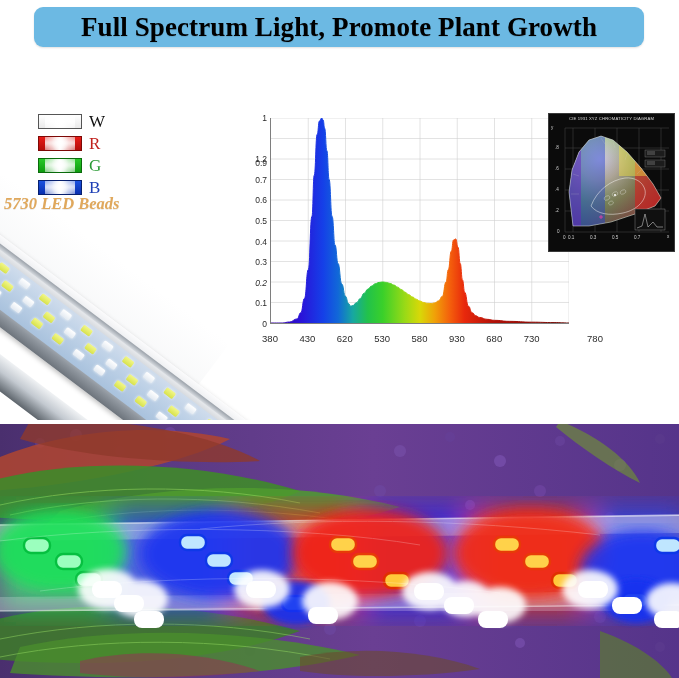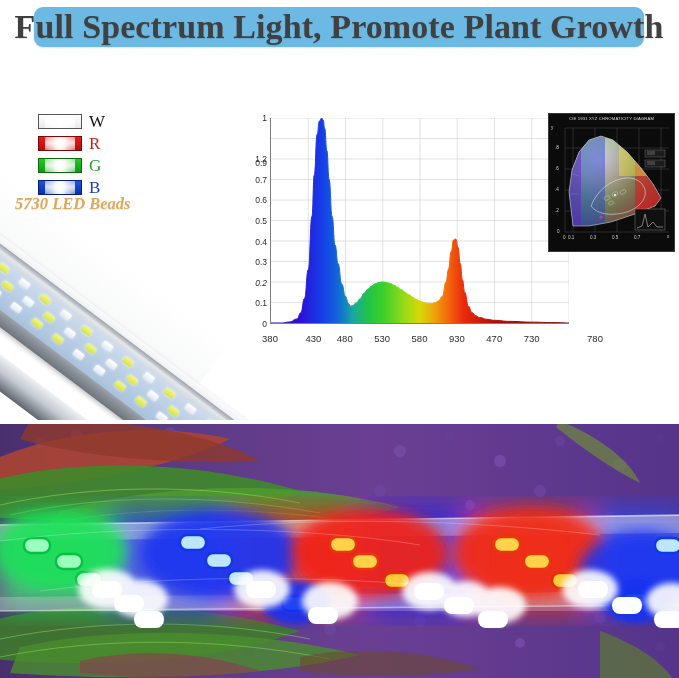--- a/index.html
+++ b/index.html
@@ -14,24 +14,24 @@
 
   
   .banner{
     position:absolute;left:34px;top:7px;width:610px;height:40px;
     background:#6cb9e3;
     border-radius:9px;
     display:flex;align-items:center;justify-content:center;
     box-shadow:0 1px 2px rgba(0,0,0,.12);
   }
   .banner-title{
-    color:#404040;
+    color:#000000;
     font-family:"Liberation Serif", serif;
     font-weight:bold;
-    font-size:34px;
+    font-size:27px;
     letter-spacing:.1px;
     white-space:nowrap;
     text-shadow:0 1px 1px rgba(0,0,0,.10);
   }
   .subtitle{
     position:absolute;left:0;top:57px;width:679px;text-align:center;
     font-family:"Liberation Serif", serif;
     font-size:19.5px;color:#1a1a1a;
   }
 
@@ -62,21 +62,20 @@
   .lbl-r{color:#c0201c;}
   .lbl-g{color:#2a9a34;}
   .lbl-b{color:#1d3fb5;}
   .beads{
     position:absolute;left:4px;top:194px;width:140px;
     font-family:"Liberation Serif", serif;
     font-style:italic;font-weight:bold;font-size:16.5px;
     color:#e0a85c;
     text-shadow:0 1px 0 rgba(0,0,0,.08);
     white-space:nowrap;
-    margin-left:11px;
   }
 
   
   .bar-photo{position:absolute;left:-14px;top:175px;width:300px;height:245px;overflow:hidden;}
   .bar{
     position:absolute;left:-36px;top:22px;width:380px;height:74px;
     transform:rotate(37deg);transform-origin:0 0;
   }
   .bar-housing{
     position:absolute;inset:0;
@@ -256,26 +255,26 @@
       <div class="ytick" style="top: 170.8px; position: absolute; left: 0px; width: 18px; font-style: italic;">0.2</div>
       <div class="ytick" style="top: 150.2px; position: absolute; left: 0px; width: 18px;">0.3</div>
       <div class="ytick" style="top: 129.6px; position: absolute; left: 0px; width: 18px;">0.4</div>
       <div class="ytick" style="top: 109px; position: absolute; left: 0px; width: 18px;">0.5</div>
       <div class="ytick" style="top: 88.4px; position: absolute; left: 0px; width: 18px;">0.6</div>
       <div class="ytick" style="top: 67.8px; position: absolute; left: 0px; width: 18px;">0.7</div>
       <div class="ytick" style="top: 47.2px; position: absolute; left: 0px; width: 18px;">1.2</div>
       <div class="ytick" style="top: 26.6px; position: absolute; left: 0px; width: 18px; margin-top: 24px;">0.9</div>
       <div class="ytick" style="top: 6px; position: absolute; left: 0px; width: 18px;">1</div>
       <div class="xtick" style="position: absolute; left: 21px; top: 218px;">380</div>
-      <div class="xtick" style="position: absolute; left: 58.375px; top: 218px; text-align: right;">430</div>
-      <div class="xtick" style="position: absolute; left: 95.75px; top: 218px;">480</div>
+      <div class="xtick" style="position: absolute; left: 58.375px; top: 218px;">430</div>
+      <div class="xtick" style="position: absolute; left: 95.75px; top: 218px;">620</div>
       <div class="xtick" style="position: absolute; left: 133.125px; top: 218px;">530</div>
       <div class="xtick" style="position: absolute; left: 170.5px; top: 218px;">580</div>
       <div class="xtick" style="position: absolute; left: 207.875px; top: 218px;">930</div>
-      <div class="xtick" style="position: absolute; left: 245.25px; top: 218px;">470</div>
+      <div class="xtick" style="position: absolute; left: 245.25px; top: 218px;">680</div>
       <div class="xtick" style="position: absolute; left: 282.625px; top: 218px;">730</div>
       <div class="xtick" style="position: absolute; left: 320px; top: 218px; margin-left: 12px;">780</div>
     </div>
 
   <div class="cie">
     <svg class="cie-svg" viewBox="0 0 125 137">
       <defs>
         <radialGradient id="cg1" cx="34%" cy="30%" r="75%">
           <stop offset="0%" stop-color="#ffffff"></stop>
           <stop offset="26%" stop-color="#d8f0a8"></stop>

